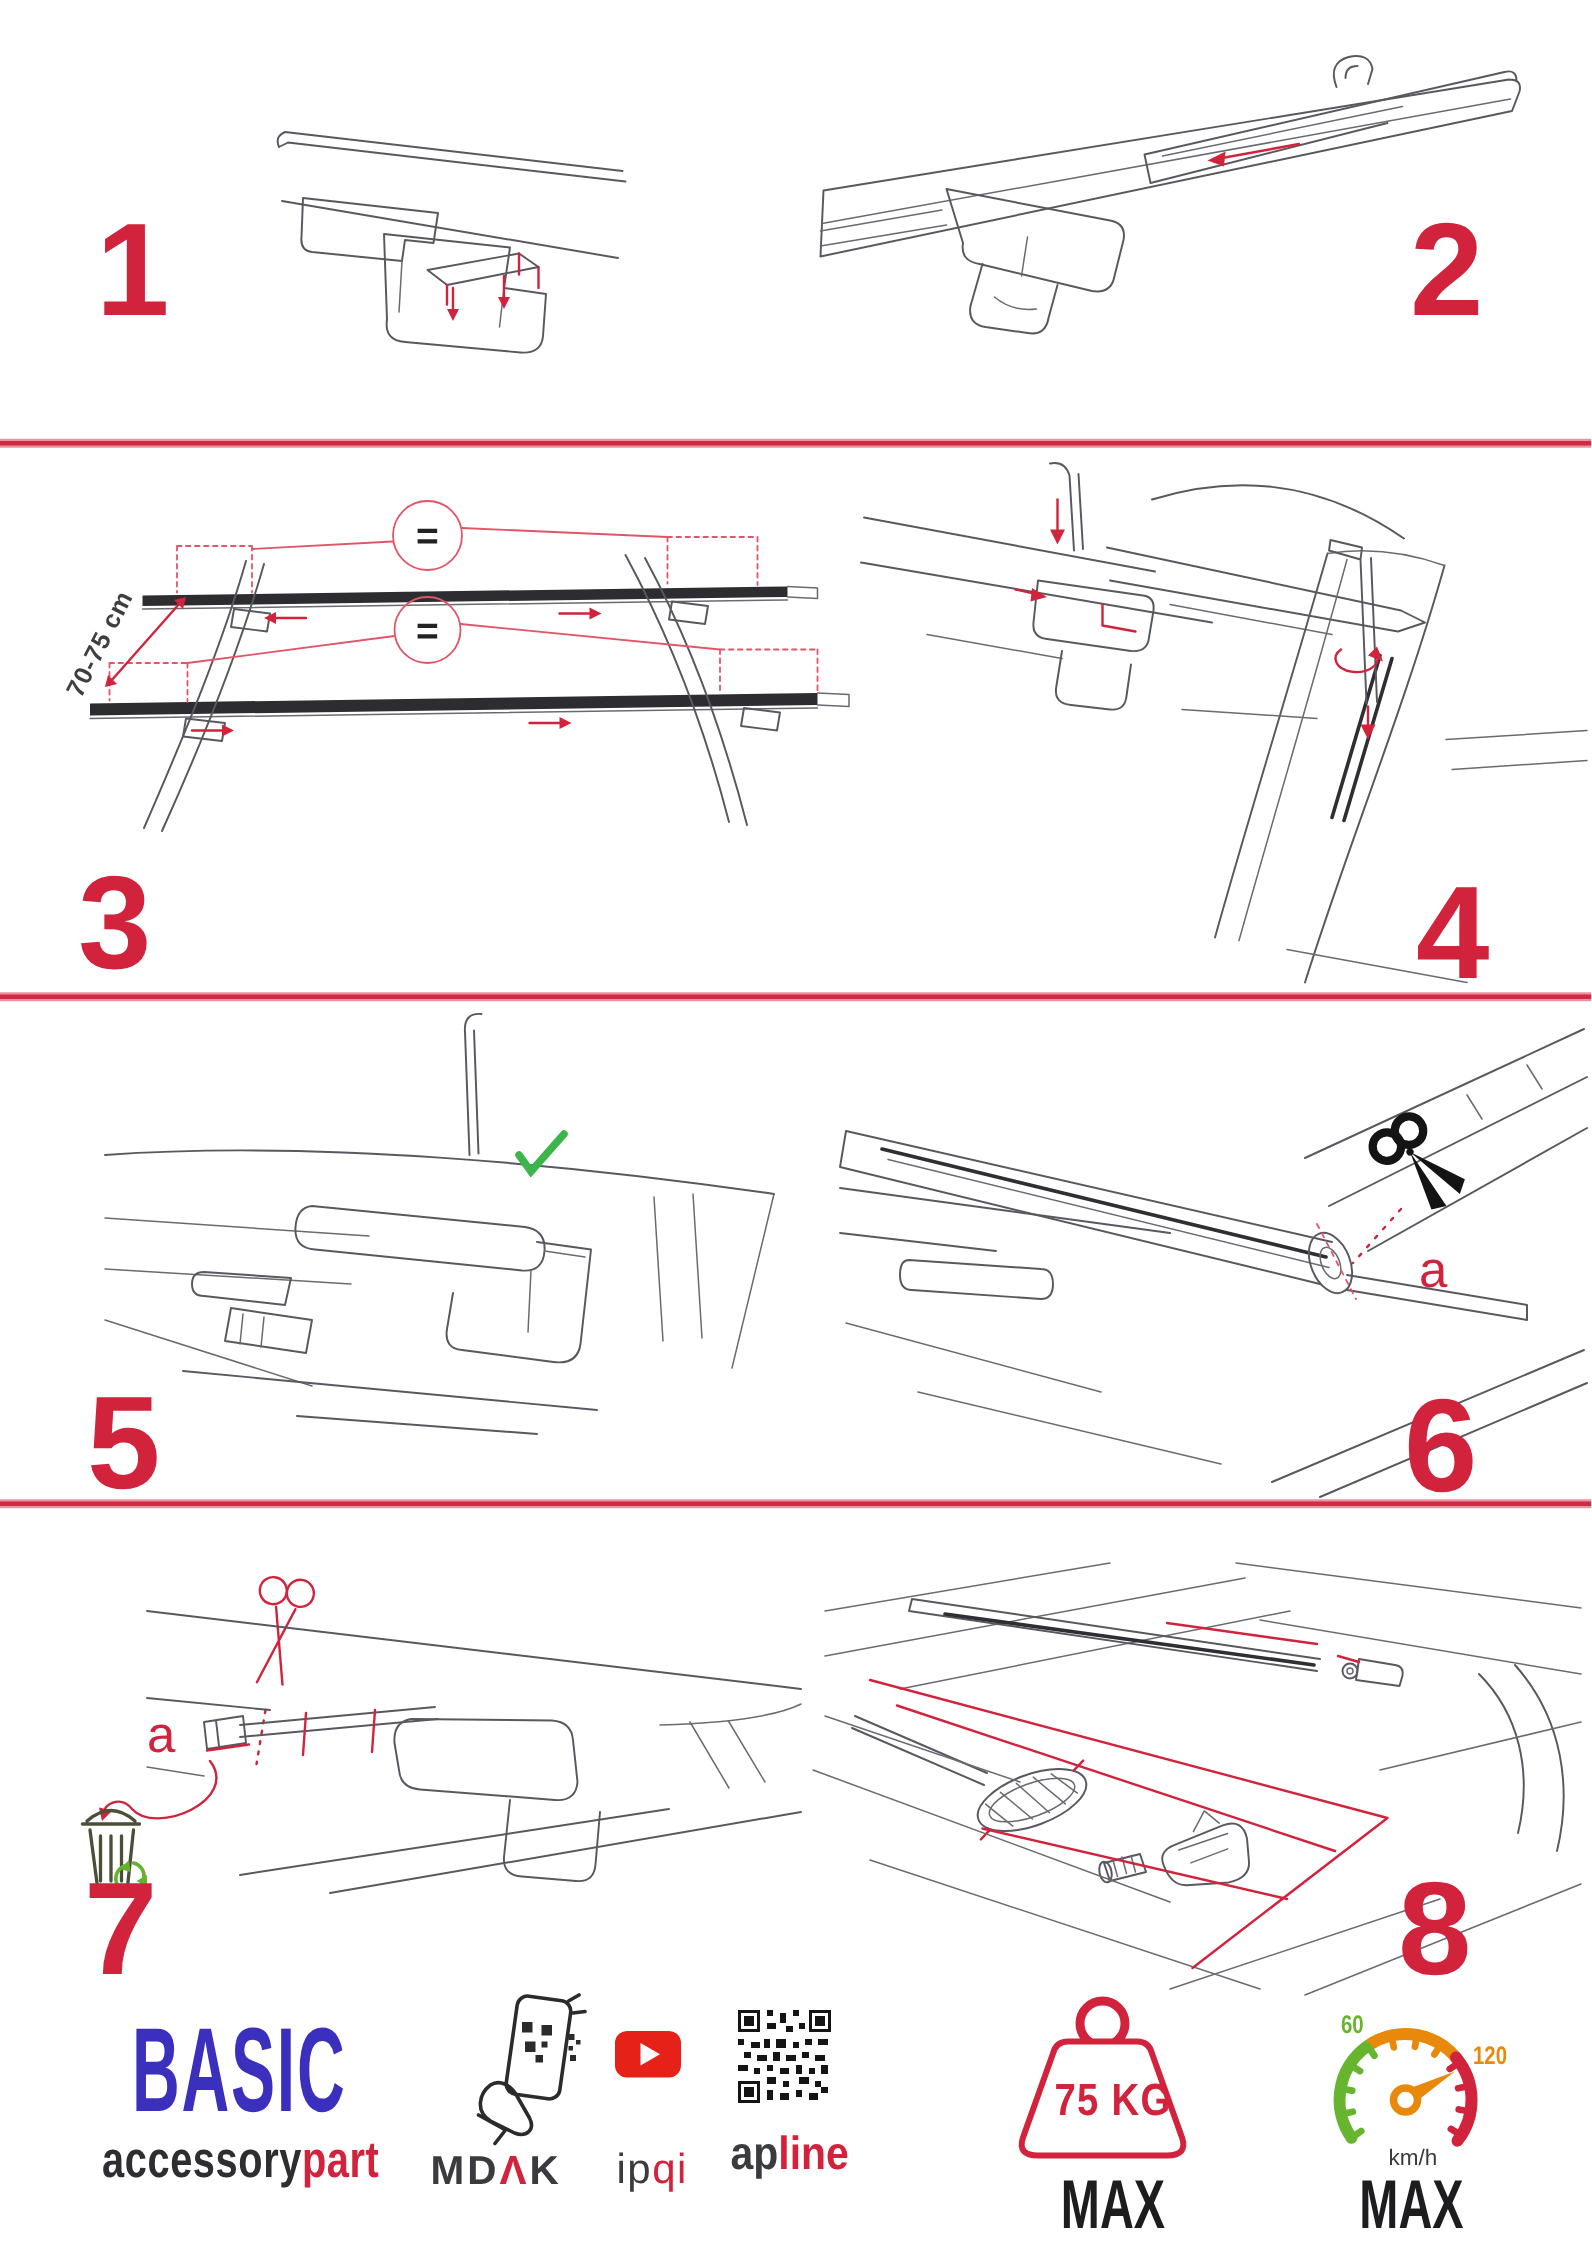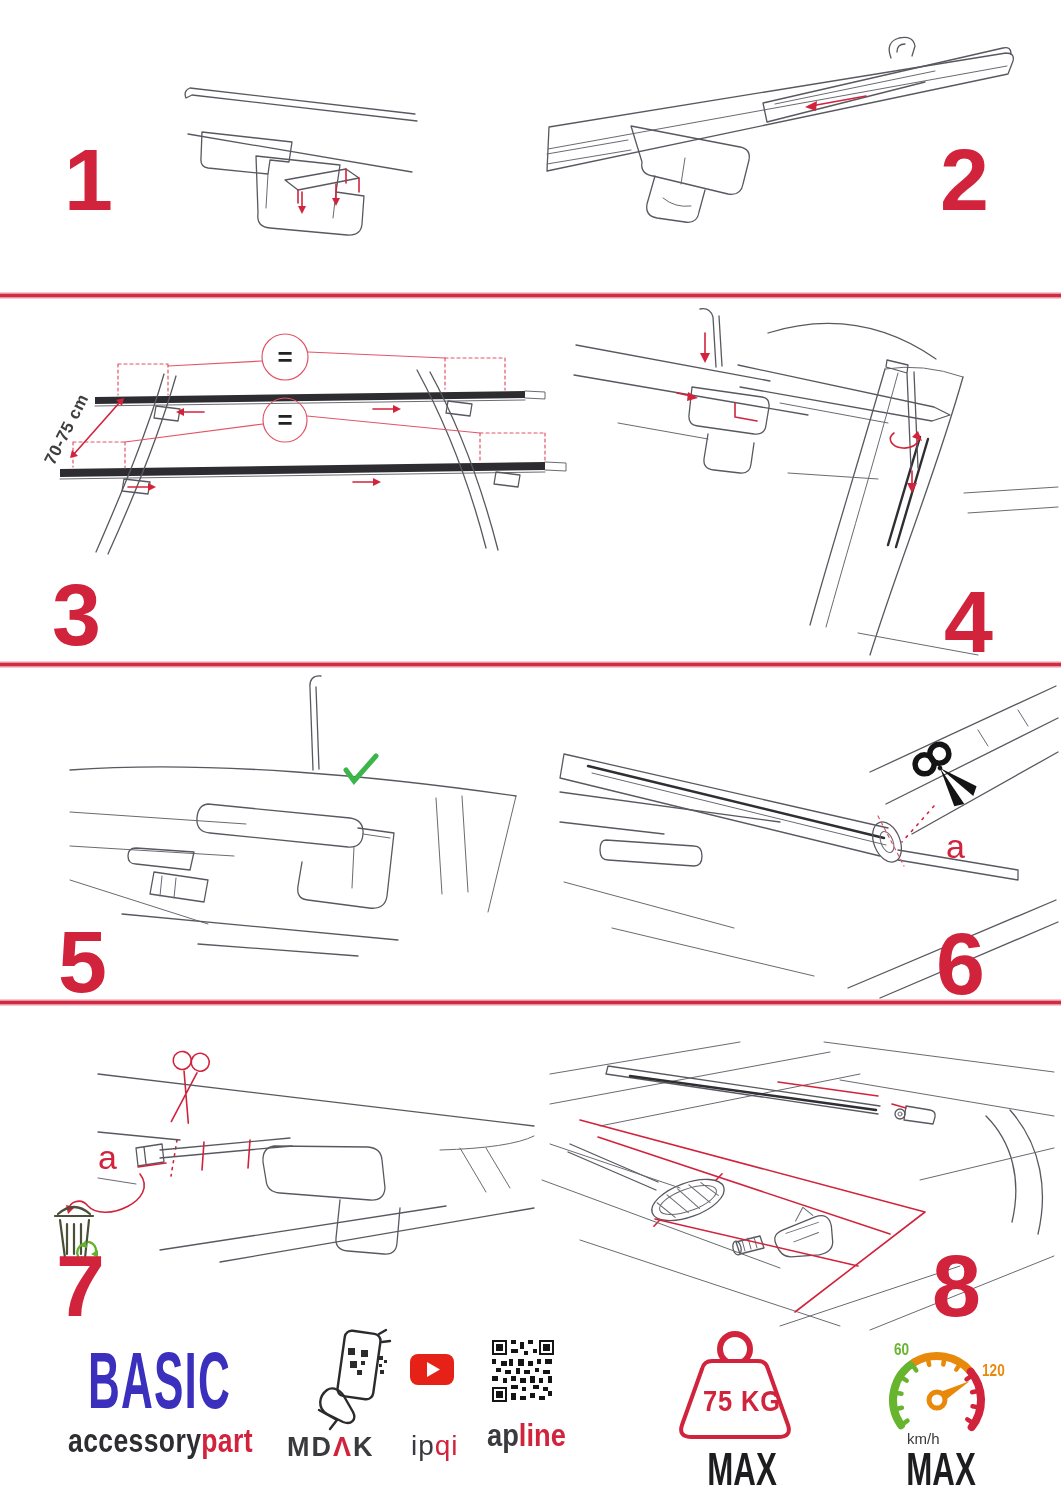--- a/index.html
+++ b/index.html
@@ -37,21 +37,21 @@
             transform:scaleX(0.88); transform-origin:left top; }
   .loadval { position:absolute; left:672px; top:1386px; width:140px; text-align:center;
              font-size:30px; font-weight:bold; color:#d2233c; line-height:1;
              transform:scaleX(0.85); transform-origin:center top; letter-spacing:1px; }
   .maxtxt { position:absolute; font-weight:bold; color:#1d1d1f; line-height:1;
             text-align:center; transform:scaleX(0.68); transform-origin:center top; }
   .max-load  { left:672px; top:1446px; width:140px; font-size:46px; }
   .max-speed { left:886px; top:1446px; width:110px; font-size:46px; }
   .gauge-lbl { position:absolute; font-size:17px; font-weight:bold; line-height:1;
                transform:scaleX(0.8); transform-origin:left top; }
-  .kmh { position:absolute; left:907px; top:1431px; width:70px; text-align:left;
+  .kmh { position:absolute; left:907px; top:1431px; width:70px; text-align:center;
          font-size:15px; color:#3a3a3e; line-height:1; }
 </style>
 </head>
 <body>
 
 <div class="page">
 
   <svg class="art" style="left:150px; top:22px;" width="420" height="255" viewBox="0 0 420 255">
     <path class="ln" d="M40,66 L265,92 M42,73 L267,99 M40,66 Q33,69 36,76 L42,73"></path>
     <path class="ln" d="M38,112 L262,150"></path>

